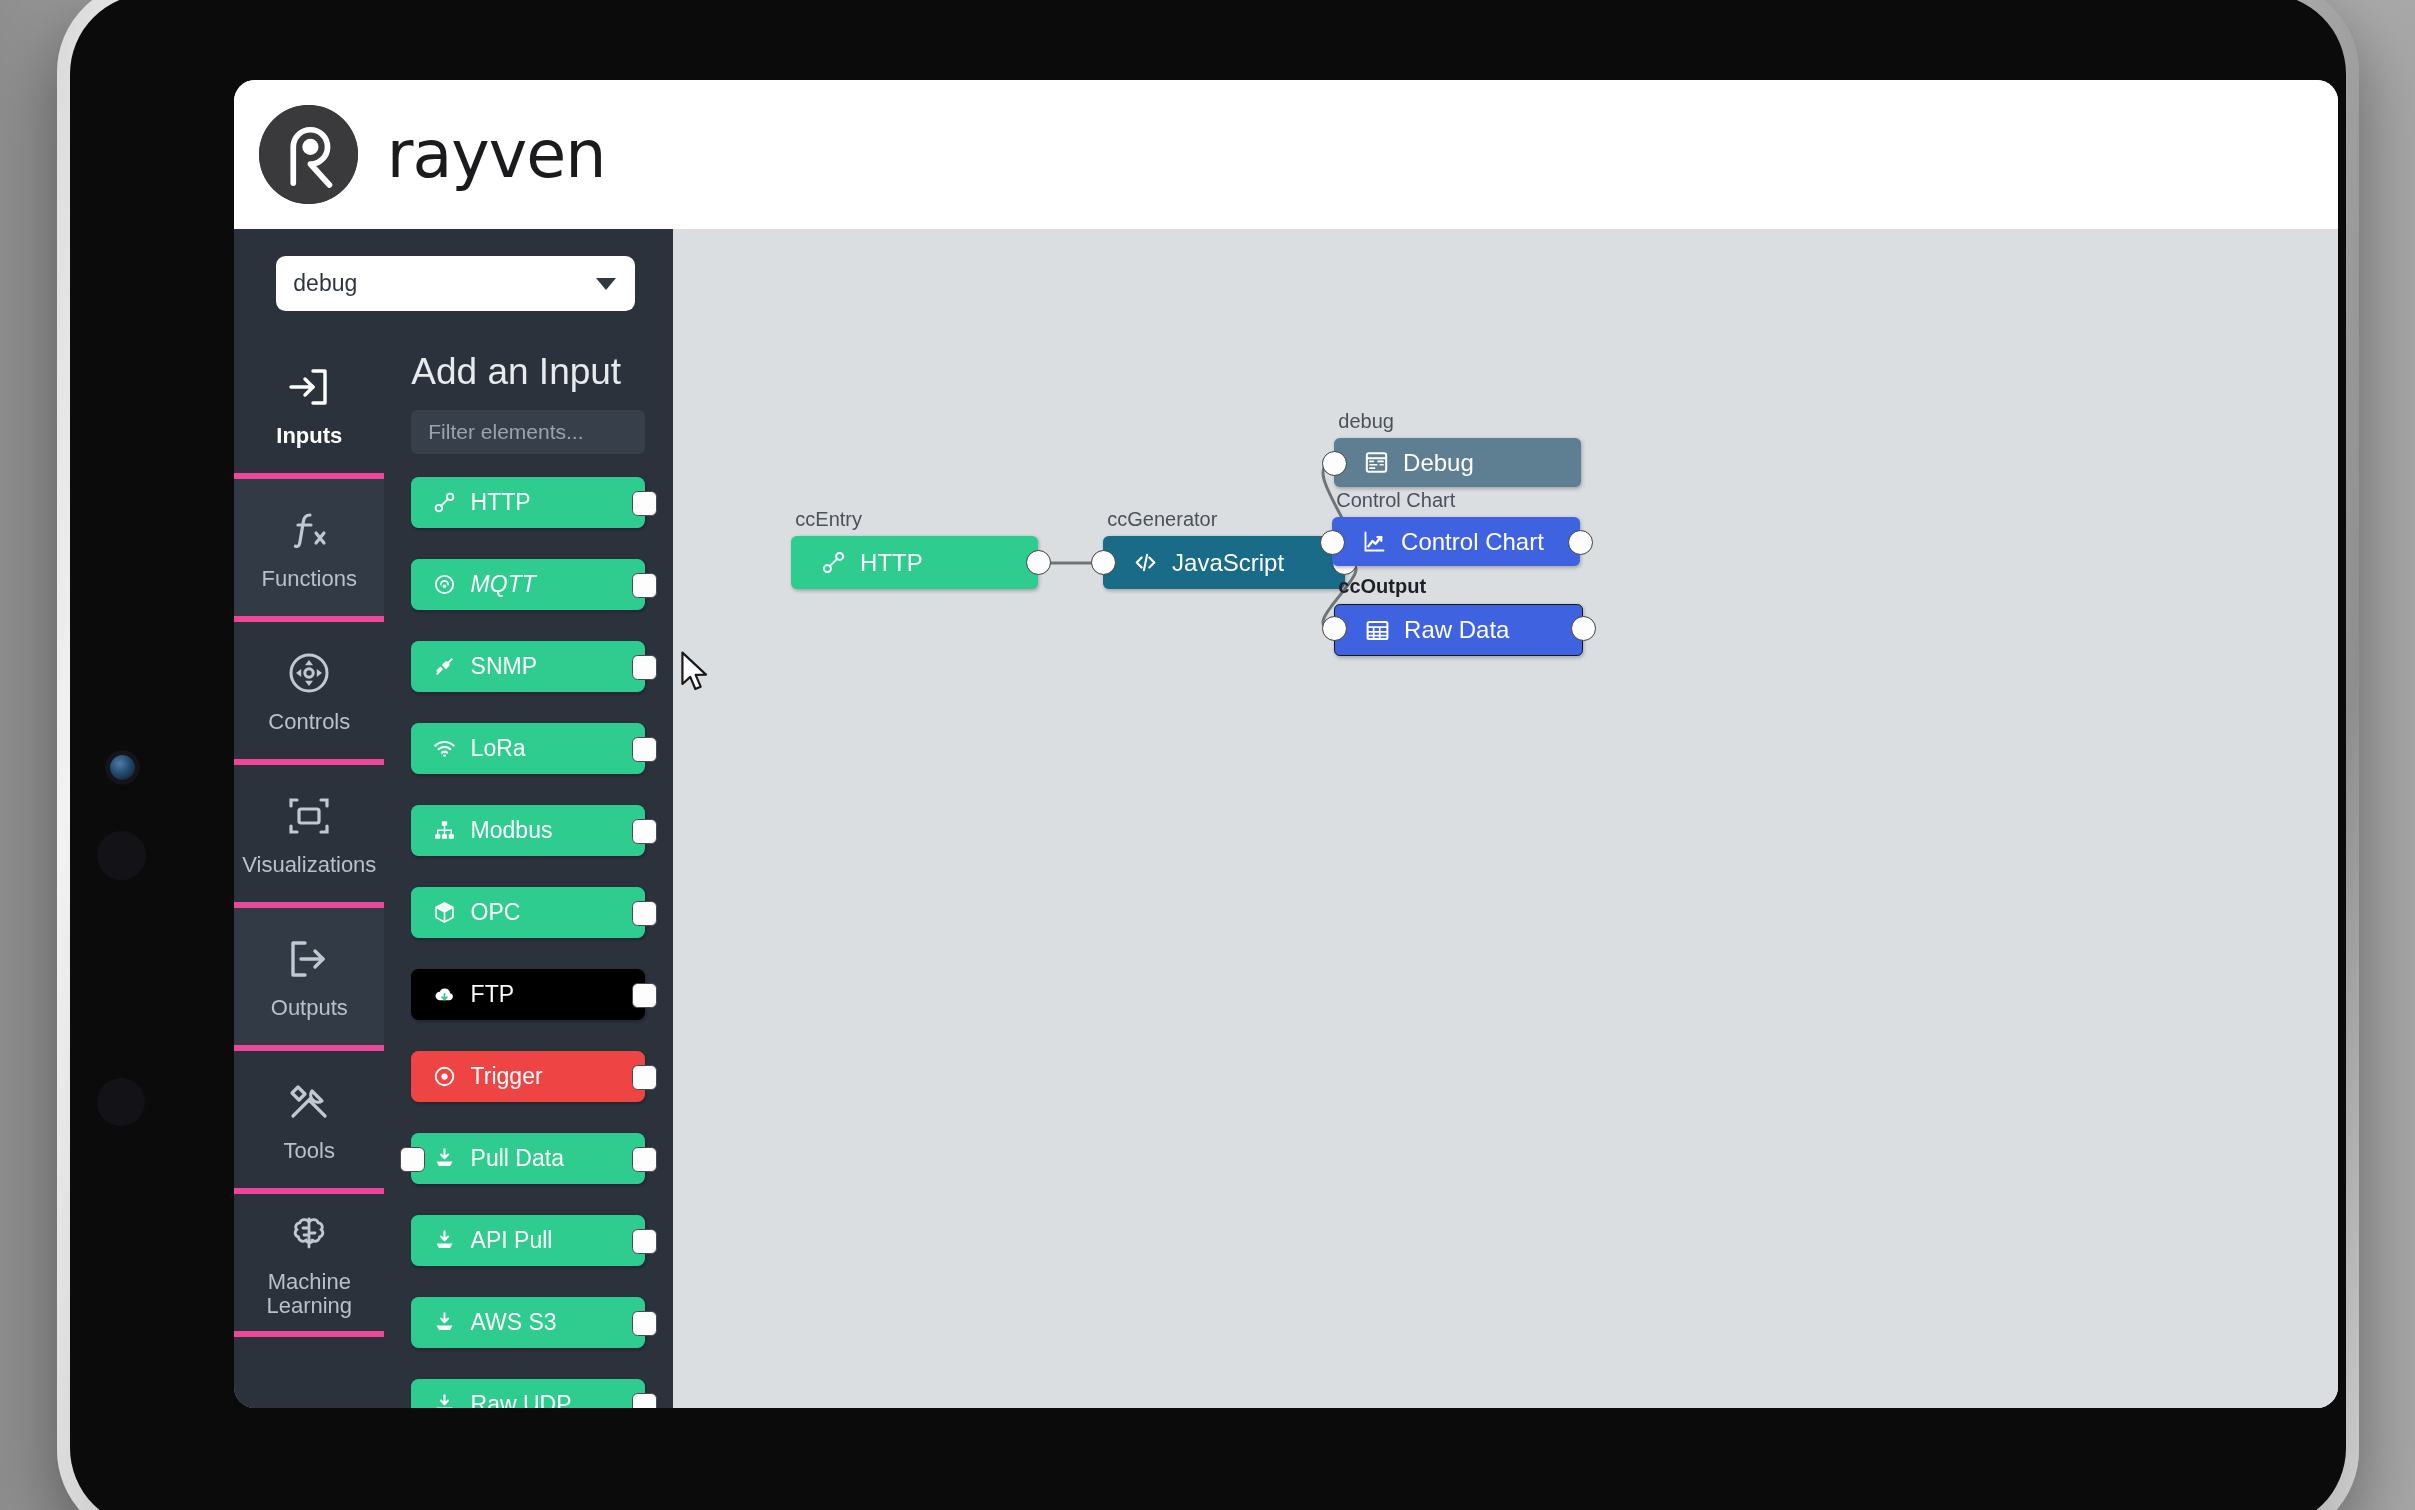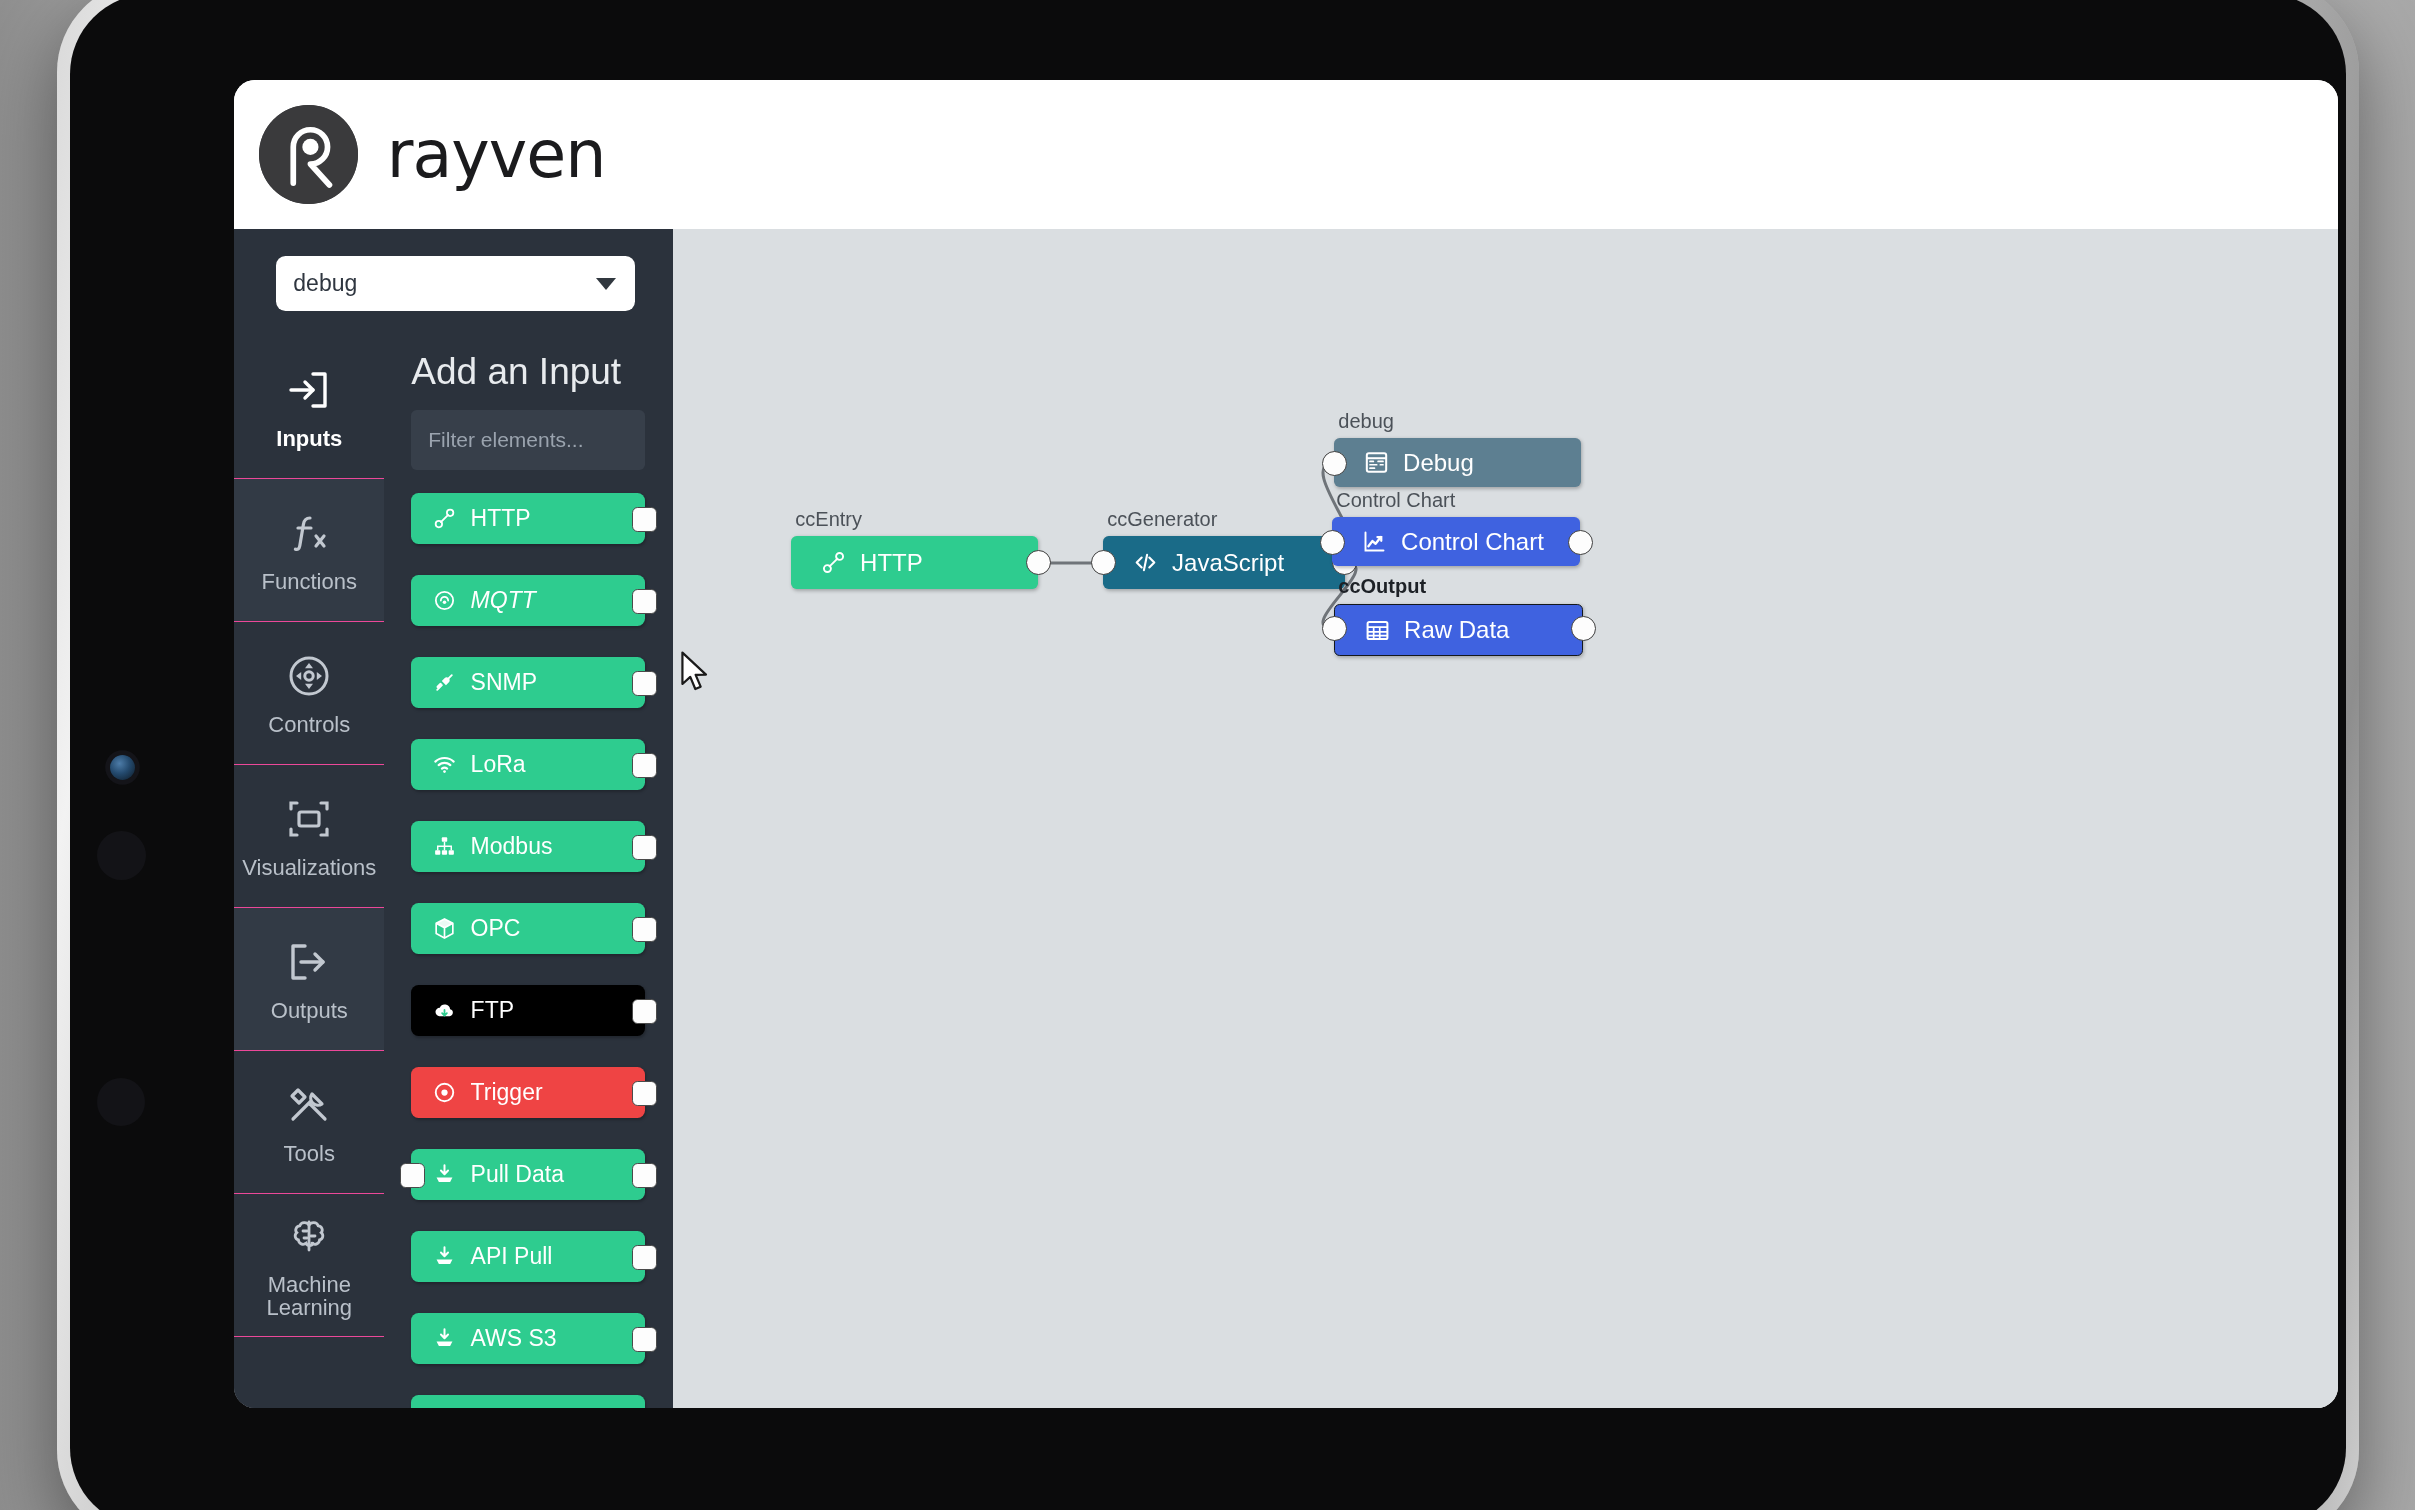--- a/index.html
+++ b/index.html
@@ -146,21 +146,21 @@
   }
   .rail-item {
     height: 143px;
     display: flex;
     flex-direction: column;
     align-items: center;
     justify-content: center;
     gap: 11.4px;
     color: #b9c0c9;
     cursor: pointer;
-    border-bottom: 1px solid #ec4899;
+    border-bottom: 6px solid #ec4899;
     position: relative;
   }
   .rail-item.active {
     background: #2b323c;
     color: #ffffff;
   }
   .rail-item.dim { background: #323a45; }
   .rail-item .rail-icon {
     width: 51px; height: 51px;
     display: flex; align-items: center; justify-content: center;
@@ -182,21 +182,21 @@
     position: relative;
   }
   #add-title {
     font-size: 37px;
     color: #e8ebee;
     font-weight: 400;
     padding: 15px 0 5.7px 27px;
   }
   #filter-input {
     margin: 11.4px 28.5px 0 27px;
-    height: 60px;
+    height: 44px;
     border-radius: 5.7px;
     background: #373f4a;
     display: flex;
     align-items: center;
     padding-left: 17px;
     font-size: 21px;
     color: #9aa3ae;
     cursor: text;
   }
   #element-list {

